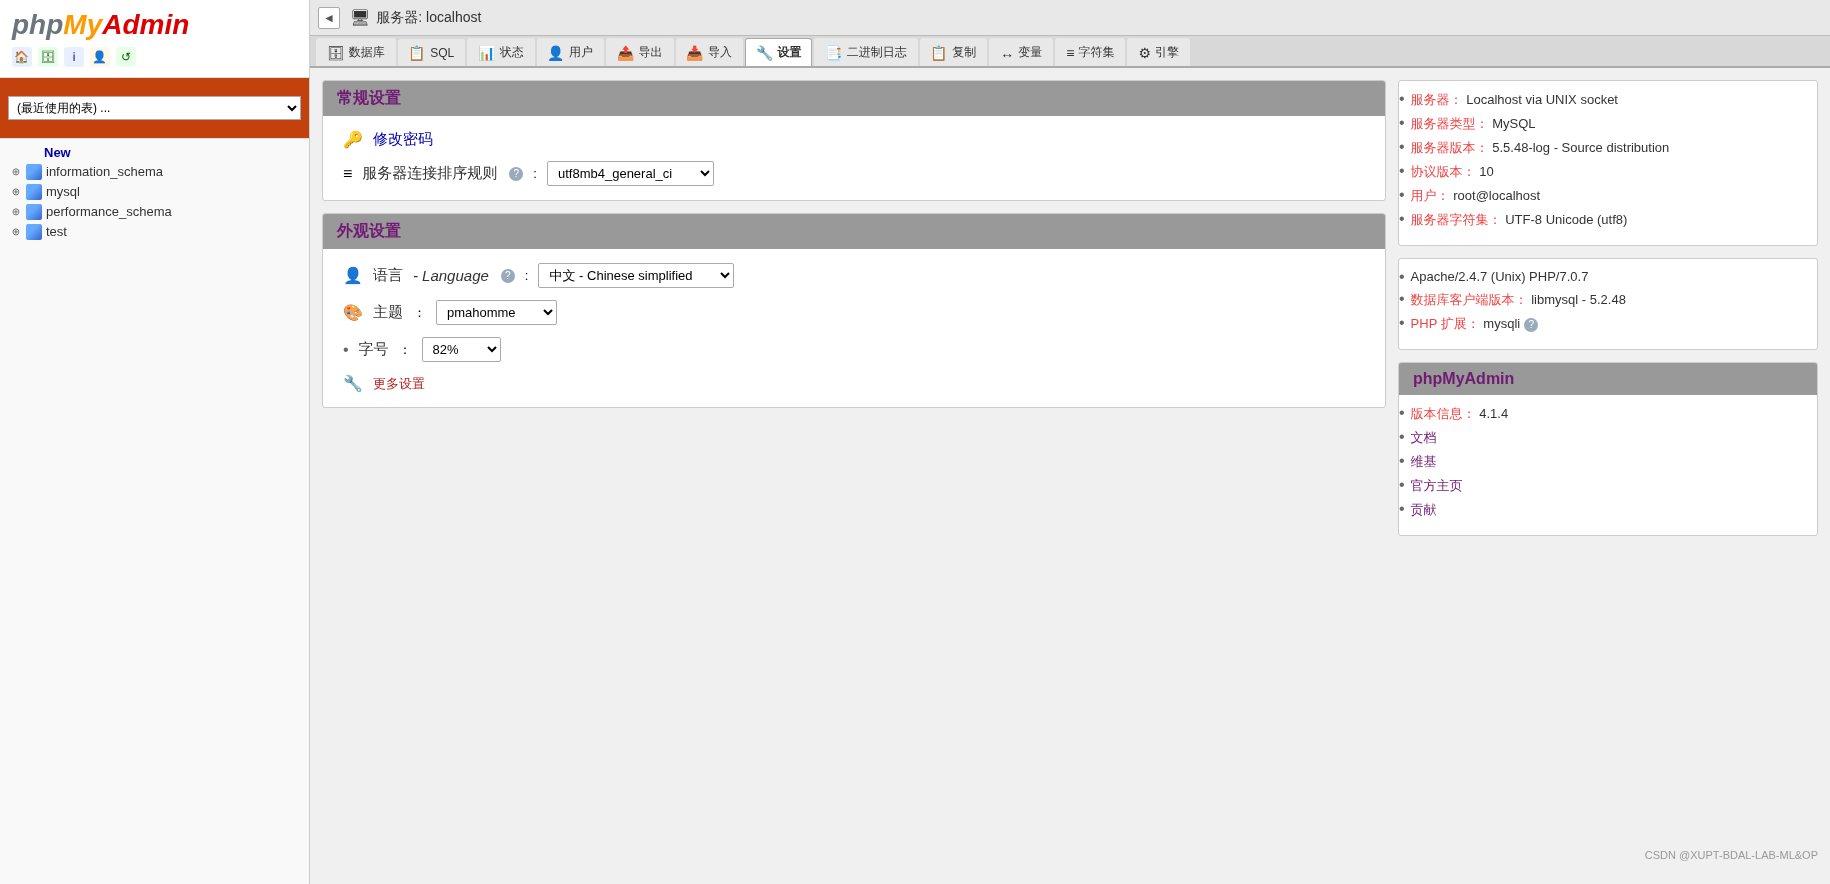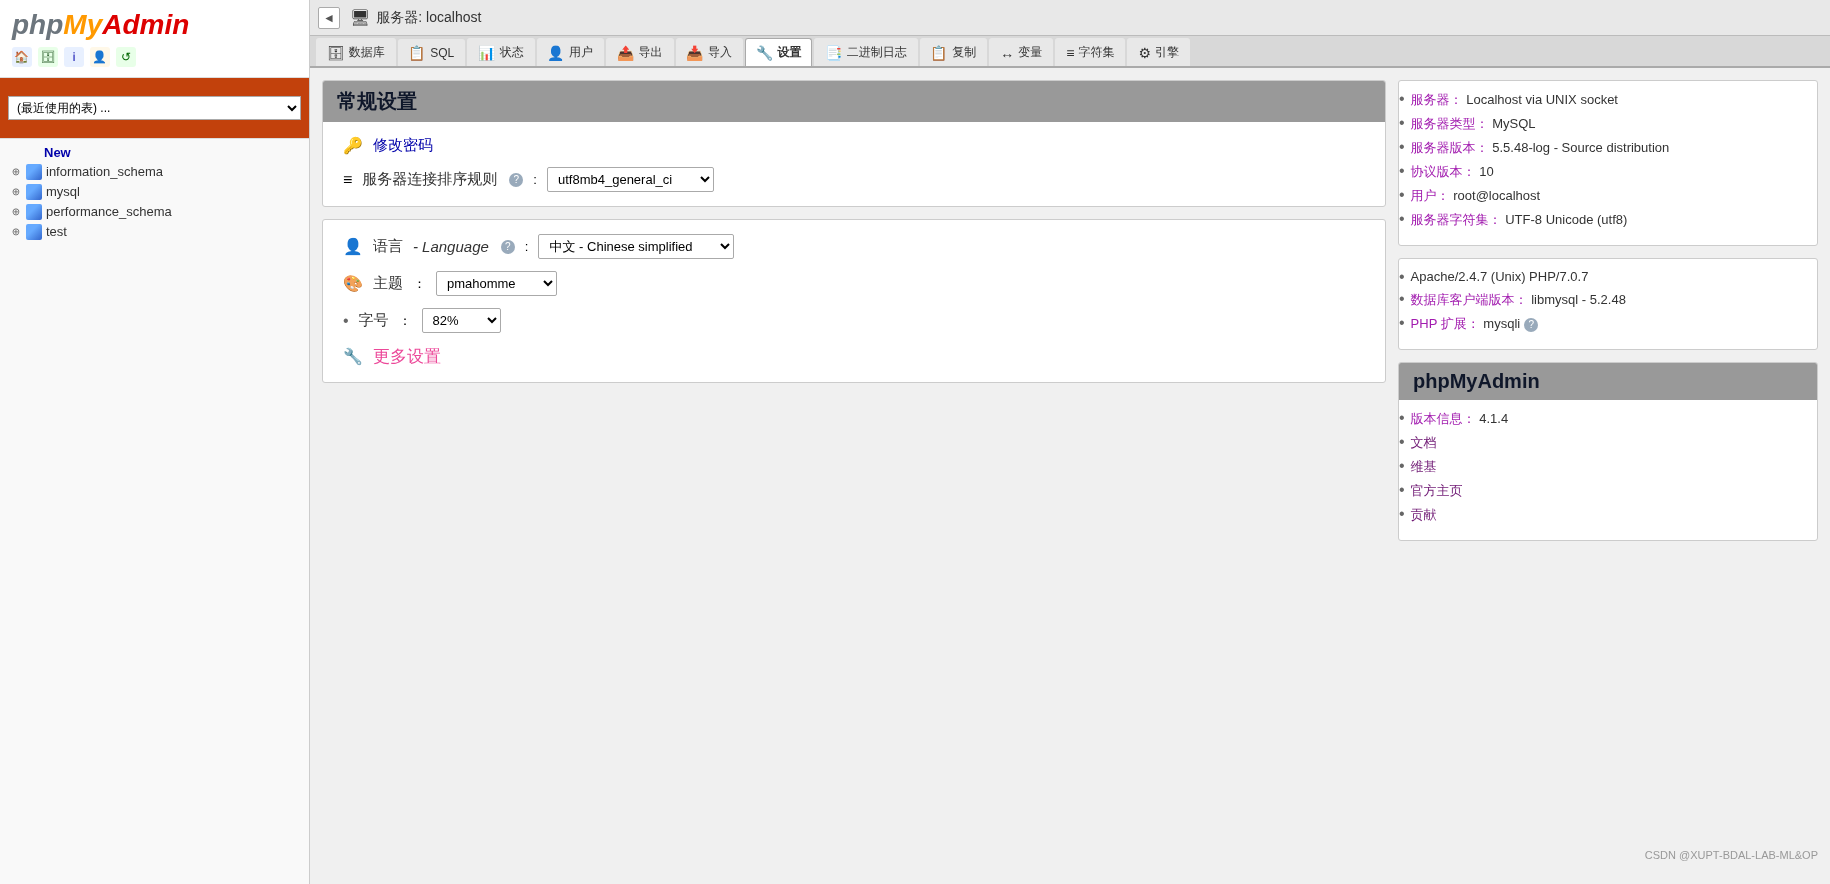--- a/index.html
+++ b/index.html
@@ -183,23 +183,23 @@
     }
 
     .panel {
       background: #fff;
       border: 1px solid #ccc;
       border-radius: 3px;
       overflow: hidden;
     }
     .panel-header {
       background: #999;
-      color: #0f172a;
+      color: #701a75;
       padding: 7px 14px;
-      font-size: 20px;
+      font-size: 16px;
       font-weight: bold;
     }
     .panel-body {
       padding: 14px 20px;
     }
 
     .setting-row {
       display: flex;
       align-items: center;
       gap: 10px;
@@ -235,43 +235,43 @@
     .bullet-list { padding: 10px 0; }
     .bullet-item {
       display: flex;
       align-items: flex-start;
       gap: 6px;
       margin-bottom: 6px;
       font-size: 13px;
       color: #333;
     }
     .bullet-dot { color: #666; font-size: 16px; line-height: 1; }
-    .bullet-label { color: #a21caf; }
+    .bullet-label { color: #ef4444; }
     .bullet-value { color: #333; }
     .bullet-link { color: #701a75; text-decoration: none; }
 
     #right-panels {
       width: 420px;
       display: flex;
       flex-direction: column;
       gap: 12px;
     }
 
     .watermark {
       position: fixed;
       bottom: 23px;
       right: 12px;
       font-size: 11px;
       color: #999;
     }
 
     .more-settings-link {
-      color: #ec4899;
+      color: #b91c1c;
       text-decoration: none;
-      font-size: 17px;
+      font-size: 13px;
       display: flex;
       align-items: center;
       gap: 6px;
       cursor: pointer;
     }
 
     .italic-label { font-style: italic; }
   </style>
 </head>
 <body>
@@ -402,20 +402,21 @@
             <span class="help-icon">?</span>
             <span> : </span>
             <select class="form-select">
               <option>utf8mb4_general_ci</option>
             </select>
           </div>
         </div>
       </div>
 
       <div class="panel">
+        <div class="panel-header">外观设置</div>
         <div class="panel-body">
           <div class="setting-row">
             <span class="setting-icon">👤</span>
             <span class="setting-label">语言</span>
             <span class="setting-label italic-label"> - <span>Language</span></span>
             <span class="help-icon">?</span>
             <span> : </span>
             <select class="form-select">
               <option>中文 - Chinese simplified</option>
             </select>

